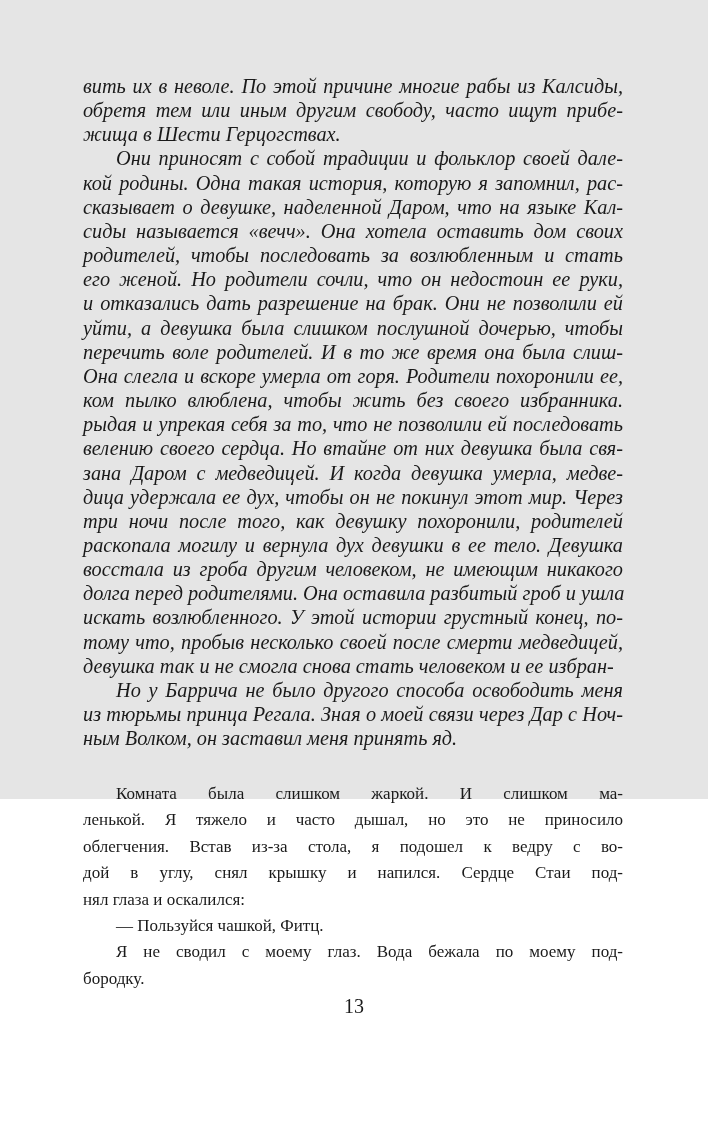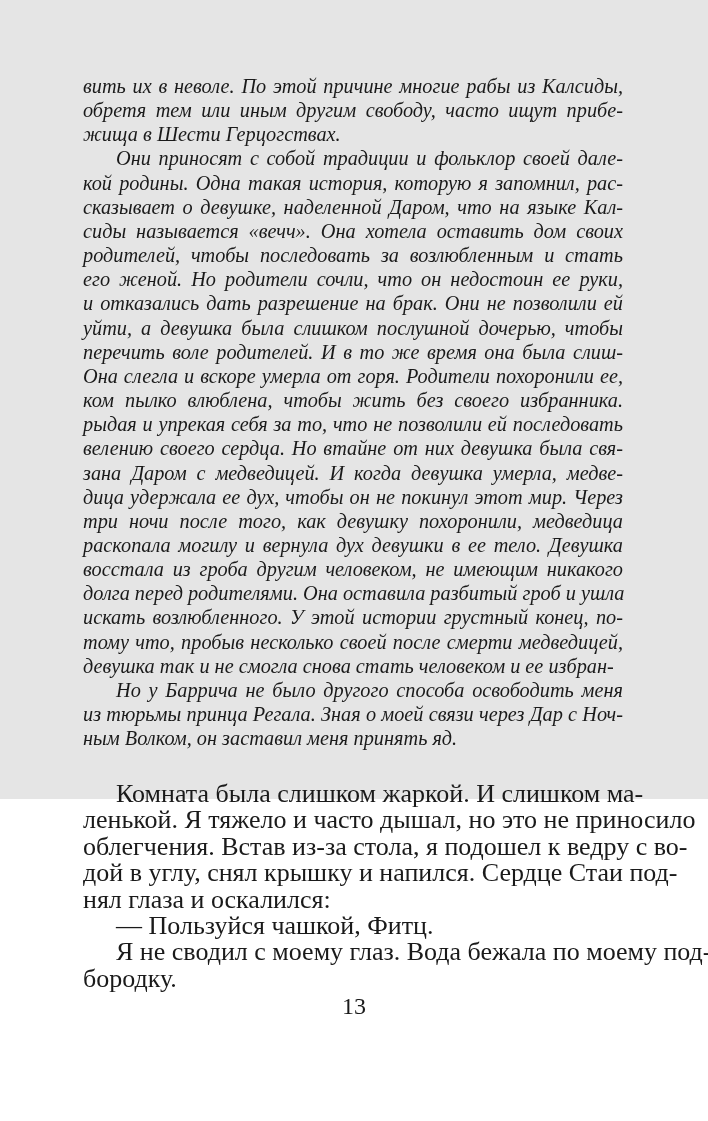--- a/index.html
+++ b/index.html
@@ -30,21 +30,21 @@
     top: 74px;
     font-family: "Liberation Serif", "DejaVu Serif", serif;
     font-style: italic;
     font-size: 20.3px;
     line-height: 24.15px;
   }
   .roman-block {
     top: 781px;
     font-family: "Liberation Serif", "DejaVu Serif", serif;
     font-style: normal;
-    font-size: 26px;
+    font-size: 17px;
     line-height: 26.4px;
   }
   .line {
     display: block;
     white-space: nowrap;
     text-align: justify;
     text-align-last: justify;
     width: 540px;
   }
   .line.last {
@@ -54,21 +54,21 @@
     padding-left: 33px;
     width: 507px;
   }
   .page-number {
     position: absolute;
     top: 994px;
     left: 0;
     width: 708px;
     text-align: center;
     font-family: "Liberation Serif", "DejaVu Serif", serif;
-    font-size: 24px;
+    font-size: 20px;
     line-height: 24px;
   }
 </style>
 </head>
 <body>
 
 <div class="page">
 
   <div class="text-block italic-block">
 
@@ -84,21 +84,21 @@
     <span class="line">его женой. Но родители сочли, что он недостоин ее руки,</span>
     <span class="line">и отказались дать разрешение на брак. Они не позволили ей</span>
     <span class="line">уйти, а девушка была слишком послушной дочерью, чтобы</span>
     <span class="line">перечить воле родителей. И в то же время она была слиш-</span>
     <span class="line">Она слегла и вскоре умерла от горя. Родители похоронили ее,</span>
     <span class="line">ком пылко влюблена, чтобы жить без своего избранника.</span>
     <span class="line">рыдая и упрекая себя за то, что не позволили ей последовать</span>
     <span class="line">велению своего сердца. Но втайне от них девушка была свя-</span>
     <span class="line">зана Даром с медведицей. И когда девушка умерла, медве-</span>
     <span class="line">дица удержала ее дух, чтобы он не покинул этот мир. Через</span>
-    <span class="line">три ночи после того, как девушку похоронили, медведица</span>
+    <span class="line">три ночи после того, как девушку похоронили, родителей</span>
     <span class="line">раскопала могилу и вернула дух девушки в ее тело. Девушка</span>
     <span class="line">восстала из гроба другим человеком, не имеющим никакого</span>
     <span class="line">долга перед родителями. Она оставила разбитый гроб и ушла</span>
     <span class="line">искать возлюбленного. У этой истории грустный конец, по-</span>
     <span class="line">тому что, пробыв несколько своей после смерти медведицей,</span>
     <span class="line last">девушка так и не смогла снова стать человеком и ее избран-</span>
 
     <span class="line indent">Но у Баррича не было другого способа освободить меня</span>
     <span class="line">из тюрьмы принца Регала. Зная о моей связи через Дар с Ноч-</span>
     <span class="line last">ным Волком, он заставил меня принять яд.</span>

